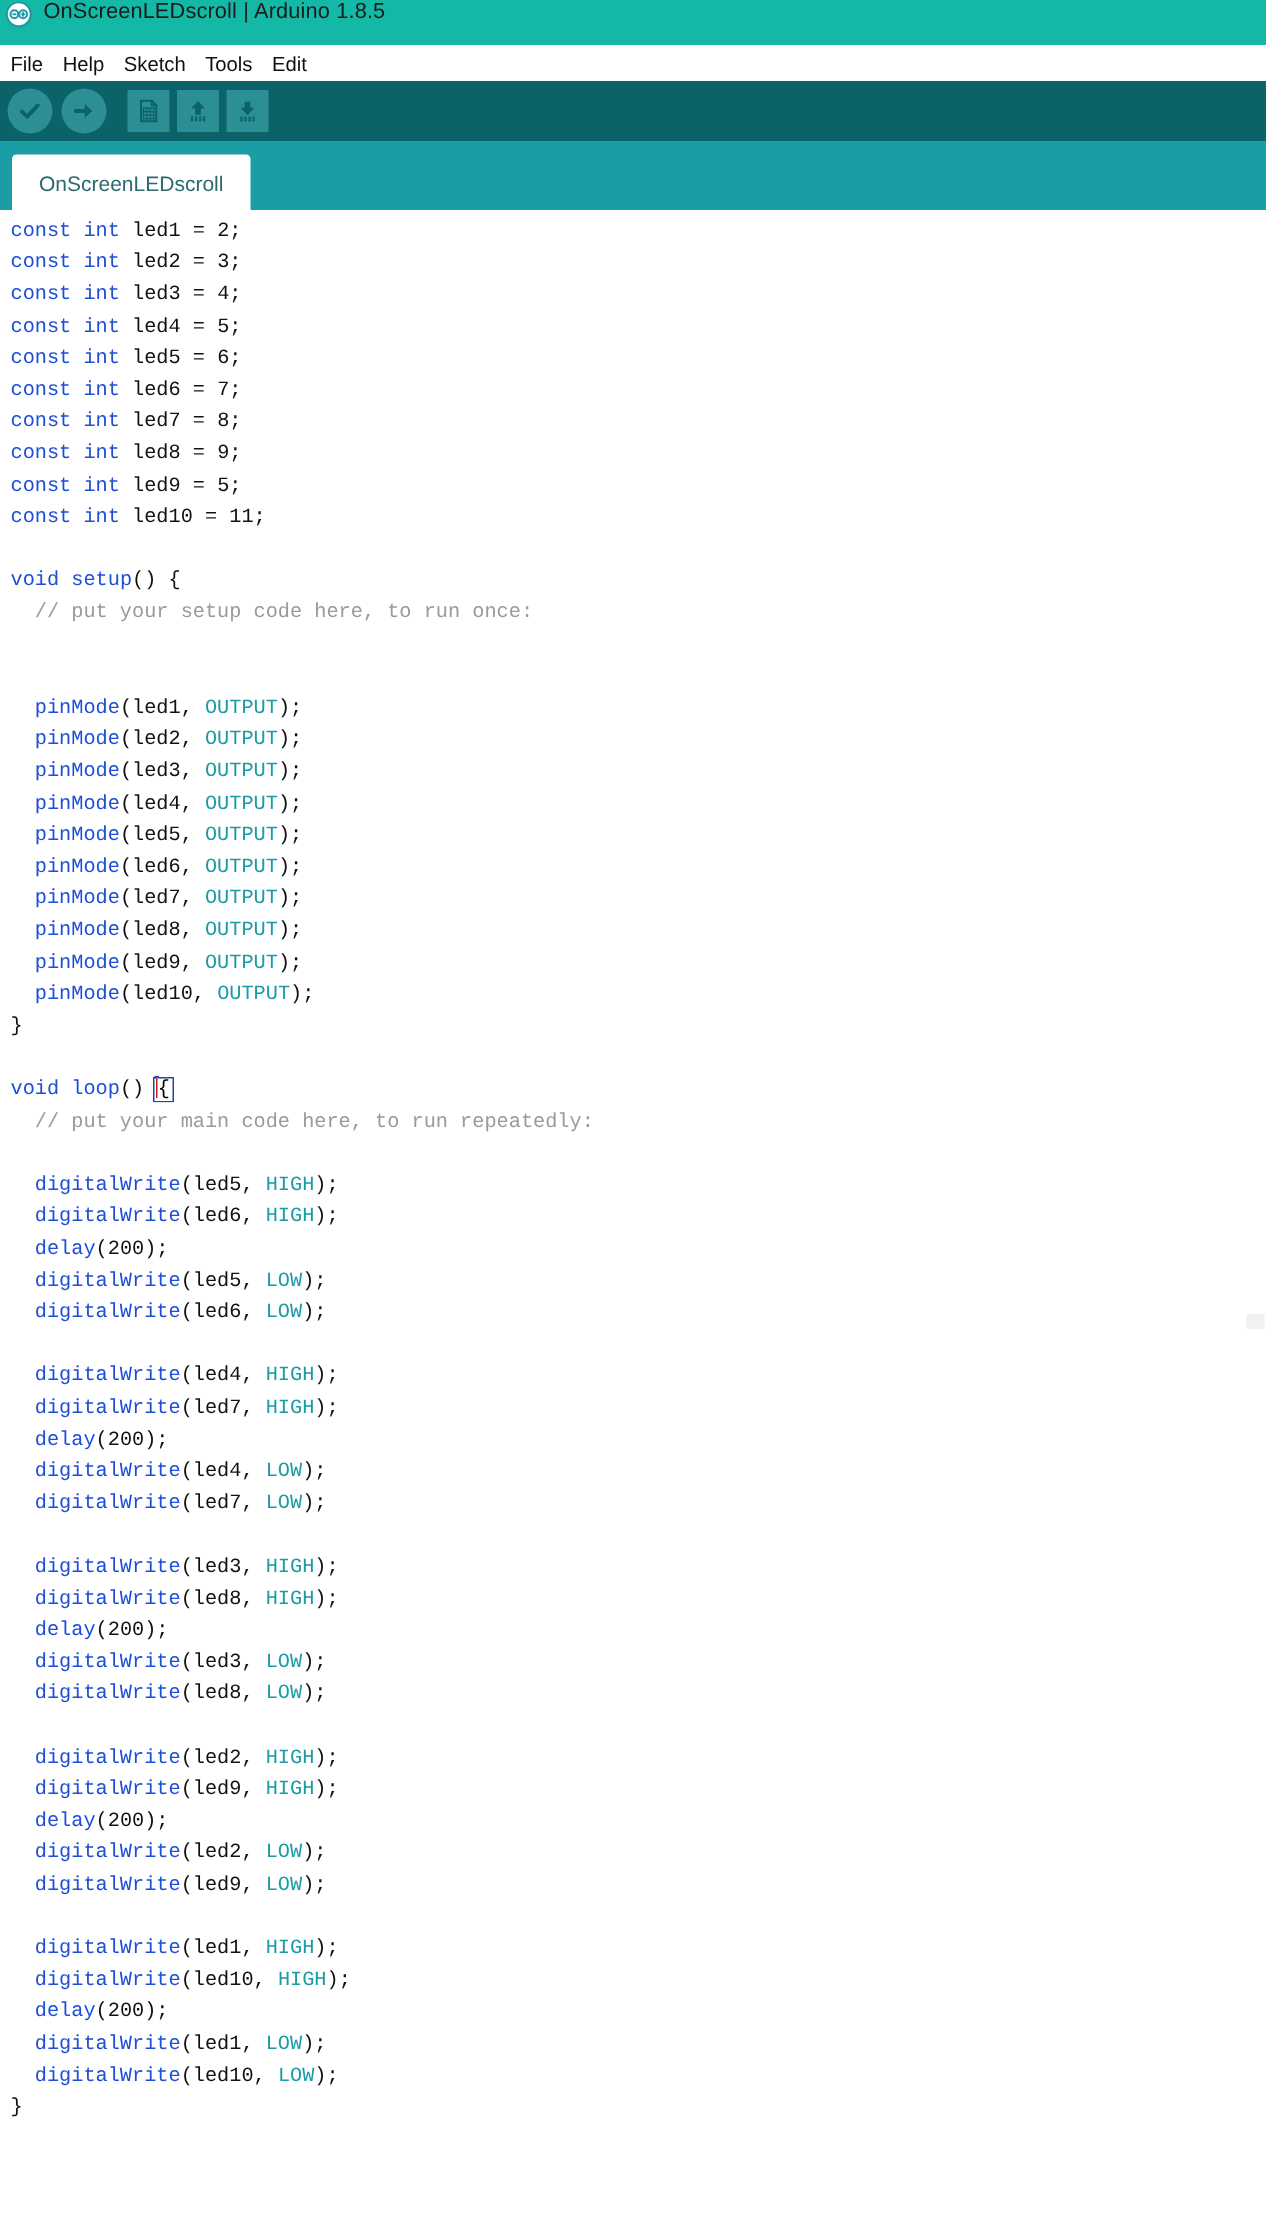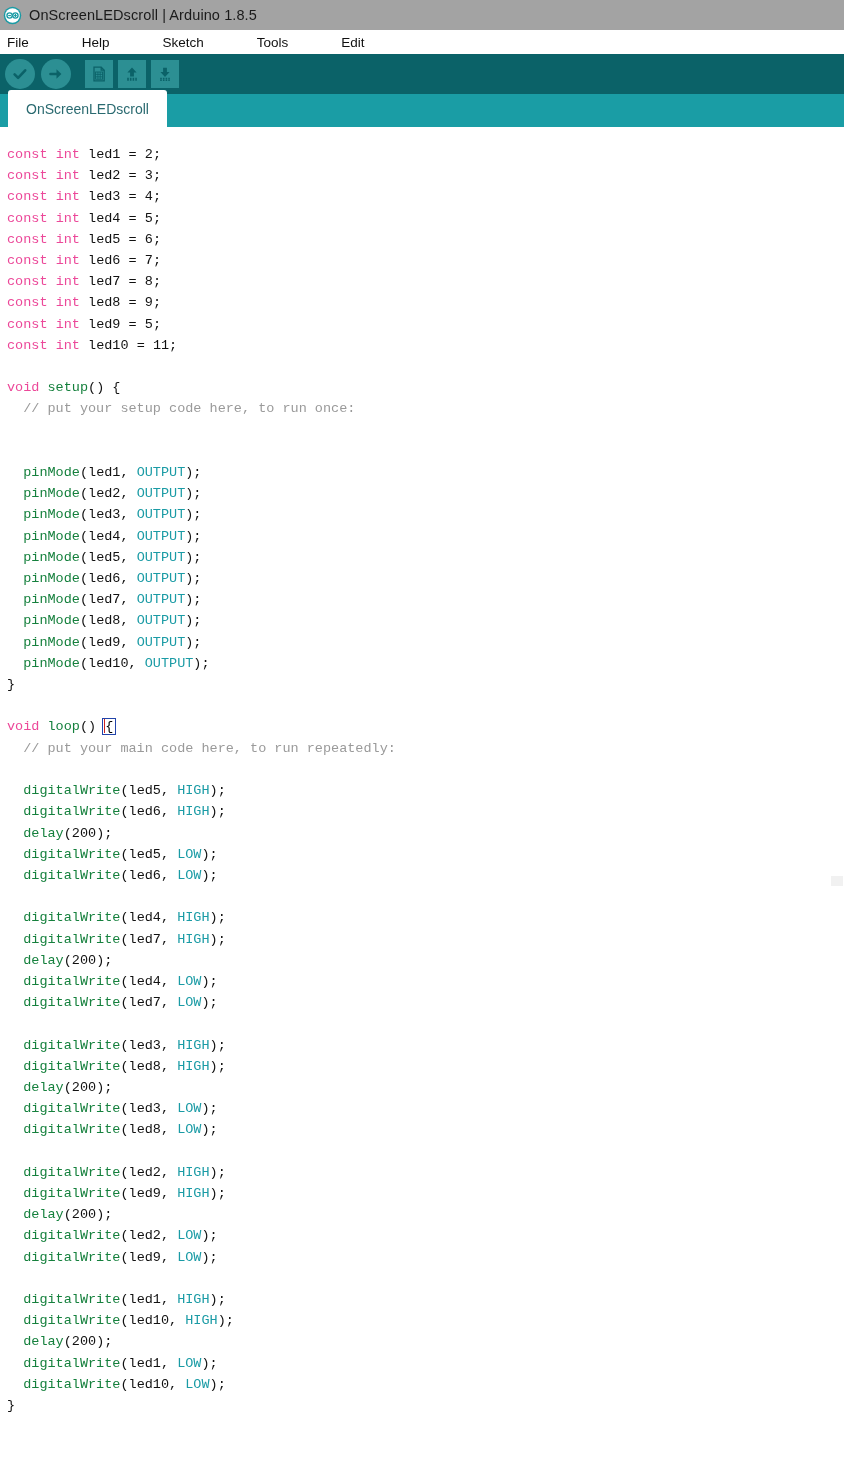--- a/index.html
+++ b/index.html
@@ -12,23 +12,23 @@
     height: 1484px;
     font-family: "Liberation Sans", sans-serif;
     overflow: hidden;
     position: relative;
   }
 
   
   #title-bar {
     height: 30px;
     display: flex;
-    align-items: center;
+    align-items: flex-start;
     padding-left: 3px;
-    background: #a3a3a3;
+    background: #14b8a6;
   }
   #app-logo {
     width: 19px;
     height: 19px;
     margin-right: 7px;
     flex: 0 0 auto;
   }
   #window-title {
     font-size: 14.5px;
     color: #1b1b1b;
@@ -36,21 +36,20 @@
     white-space: nowrap;
   }
 
   
   #menu-bar {
     height: 24px;
     display: flex;
     align-items: center;
     padding-left: 7px;
     background: #ffffff;
-    gap: 40px;
   }
   .menu-item {
     font-size: 13.5px;
     color: #101010;
     margin-right: 13px;
     white-space: nowrap;
     cursor: default;
   }
 
   
@@ -79,21 +78,21 @@
     margin-right: 5px;
     display: flex;
     align-items: center;
     justify-content: center;
     flex: 0 0 auto;
   }
   .tb-gap { width: 8px; height: 1px; flex: 0 0 auto; }
 
   
   #tab-bar {
-    height: 33px;
+    height: 46px;
     background: #1a9da5;
     display: flex;
     align-items: flex-end;
     padding-left: 8px;
     position: relative;
   }
   #sketch-tab {
     background: #ffffff;
     height: 37px;
     display: flex;
@@ -119,22 +118,22 @@
   }
   #code {
     font-family: "Liberation Mono", "DejaVu Sans Mono", monospace;
     font-size: 13.5px;
     line-height: 21.2px;
     white-space: pre;
     padding: 4px 0 0 7px;
     color: #000000;
     tab-size: 2;
   }
-  .k  { color: #ec4899; }   
-  .fn { color: #15803d; }   
+  .k  { color: #1d4ed8; }   
+  .fn { color: #1d4ed8; }   
   .cn { color: #1a9ba5; }   
   .cm { color: #9a9a9a; }   
   .tx { color: #111111; }   
   .nm { color: #111111; }   
 
   .brace-hl {
     outline: 1.5px solid #2244aa;
     position: relative;
     padding: 0 2px;
     margin: 0 -1px;

